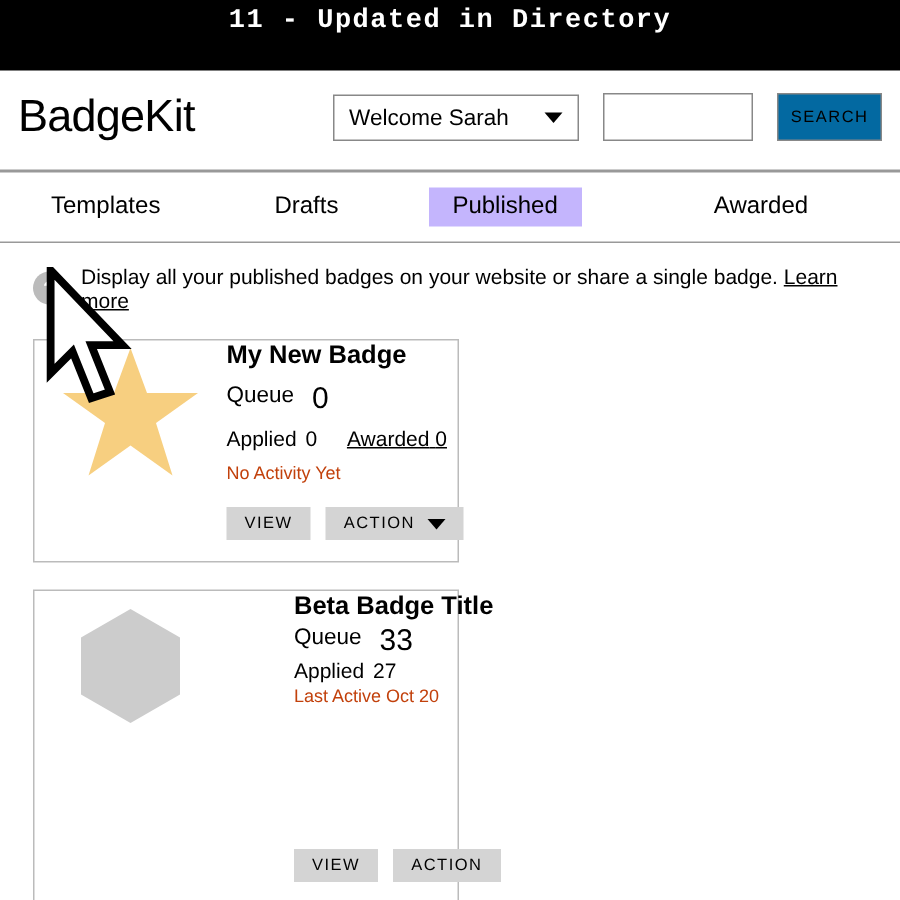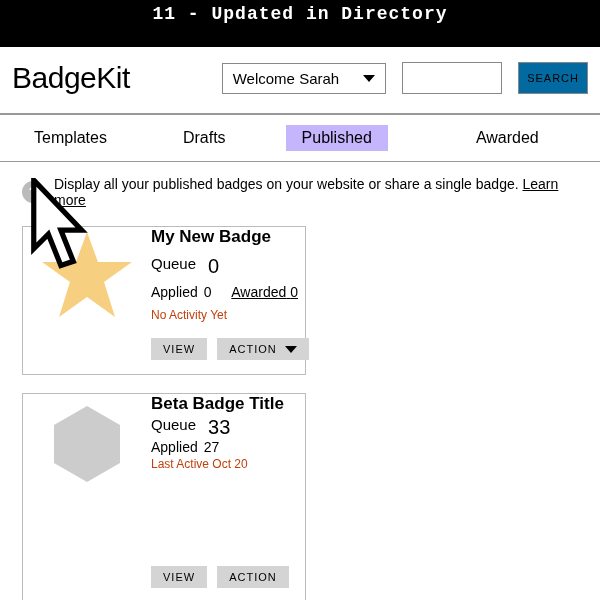--- a/index.html
+++ b/index.html
@@ -27,26 +27,26 @@
   .hex { width: 66px; height: 76px; background: #ccc; clip-path: polygon(50% 0, 100% 25%, 100% 75%, 50% 100%, 0 75%, 0 25%); }
   .star { position: absolute; width: 100px; height: 100px; }
   .star svg { width: 100%; height: 100%; }
   .card-body { flex: 1; display: flex; flex-direction: column; gap: 6px; }
   .card-title { font-weight: bold; font-size: 17px; margin-bottom: 2px;}
   .stat-row { display: flex; align-items: flex-start; gap: 12px; font-size: 15px; }
   .stat-row .big { font-size: 20px; font-weight: 400; }
   .stat-line { font-size: 14px; display: flex; gap: 6px; align-items: flex-start;}
   .underlined { text-decoration: underline; }
   .muted { font-size: 12px; color: #c2410c; margin-top: 2px; }
-  .btn-row { display: flex; gap: 10px; margin-top: 10px; }
+  .btn-row { display: flex; gap: 10px; margin-top: 10px; justify-content: space-between; }
   .btn { background: #d4d4d4; border: none; padding: 5px 12px; font-size: 11px; letter-spacing: 1px; display: flex; align-items: center; gap: 8px; cursor: pointer; }
   .cursor-overlay { position: absolute; left: 30px; top: 178px; width: 80px; height: 100px; pointer-events: none; z-index: 100; }
   .card.first .thumb { align-items: flex-start; }
   .card.tall { min-height: 210px; }
-  .card-body.bottom-btns { justify-content: space-between; }
+  .card-body.bottom-btns { justify-content: space-between; margin-left: 45px; }
 </style>
 </head>
 <body>
 
 <div class="topbar">11 - Updated in Directory</div>
 
 <div class="header">
   <div class="logo">BadgeKit</div>
   <div class="spacer"></div>
   <div class="welcome">

